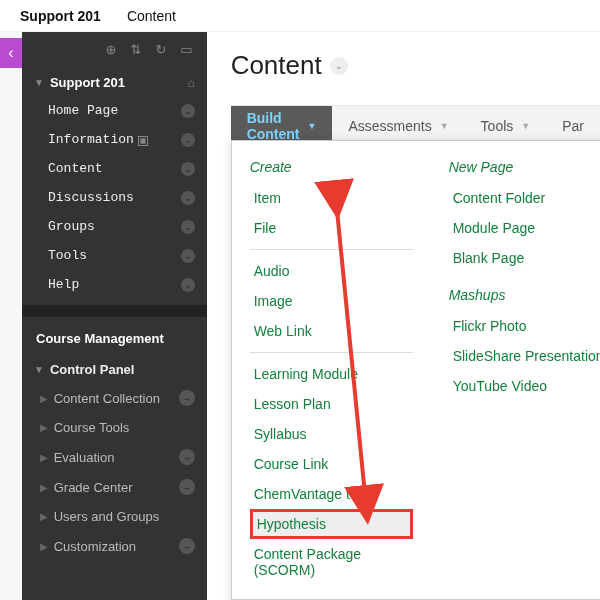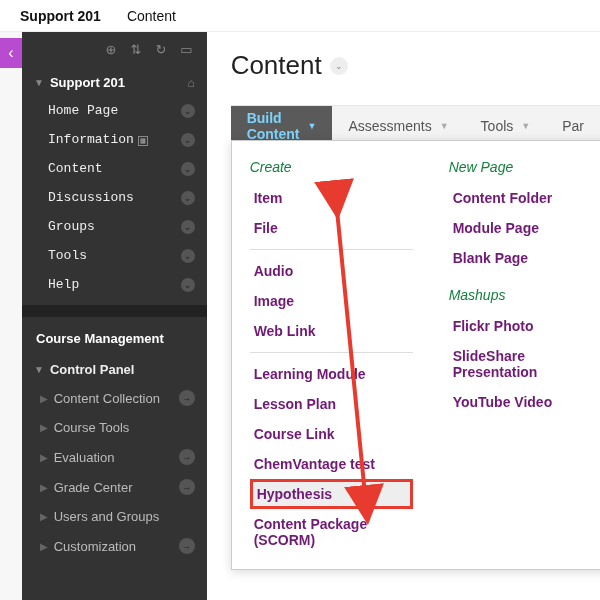--- a/index.html
+++ b/index.html
@@ -41,21 +41,21 @@
     .title-chev { width:18px; height:18px; border-radius:50%; background:#eee; display:inline-flex; align-items:center; justify-content:center; font-size:9px; color:#888; }
     
     .action-bar { background:#f3f3f3; display:flex; align-items:stretch; border-top:1px solid #e6e6e6; border-bottom:1px solid #e6e6e6; height:42px; }
     .action-btn { padding: 0 16px; display:flex; align-items:center; gap:8px; color:#555; cursor:pointer; font-size:14px; }
     .action-btn.active { background:#5a5a5a; color:#7dd3fc; font-weight:600; }
     .small-chev { font-size:9px; }
     
     .dropdown { position:absolute; top:108px; left:24px; width: 400px; background:#fff; border:1px solid #ccc; box-shadow: 0 2px 10px rgba(0,0,0,0.15); padding: 14px 0 14px 0; display:flex; }
     .dd-col { flex:1; padding: 0 18px; }
     .dd-heading { font-style:italic; color:#15803d; font-size:14px; margin: 4px 0 8px; }
-    .dd-item { padding: 7px 4px; color:#701a75; cursor:pointer; font-size:14px;font-weight:bold; }
+    .dd-item { padding: 7px 4px; color:#15803d; cursor:pointer; font-size:14px; }
     .dd-item.highlighted { background:#eee; border:3px solid #e63b2e; border-radius:0; padding: 4px 4px; }
     .dd-sep { height:1px; background:#ddd; margin: 6px 0; }
     
     .annotation-arrow { position:absolute; pointer-events:none; }
   </style>
 </head>
 <body>
 
 <div class="top-bar">
   <span class="crumb active">Support 201</span>
@@ -194,20 +194,21 @@
         <div class="dd-heading">Create</div>
         <div class="dd-item">Item</div>
         <div class="dd-item">File</div>
         <div class="dd-sep"></div>
         <div class="dd-item">Audio</div>
         <div class="dd-item">Image</div>
         <div class="dd-item">Web Link</div>
         <div class="dd-sep"></div>
         <div class="dd-item">Learning Module</div>
         <div class="dd-item">Lesson Plan</div>
+        <div class="dd-item">Syllabus</div>
         <div class="dd-item">Course Link</div>
         <div class="dd-item">ChemVantage test</div>
         <div class="dd-item highlighted">Hypothesis</div>
         <div class="dd-item">Content Package (SCORM)</div>
       </div>
       <div class="dd-col">
         <div class="dd-heading">New Page</div>
         <div class="dd-item">Content Folder</div>
         <div class="dd-item">Module Page</div>
         <div class="dd-item">Blank Page</div>

